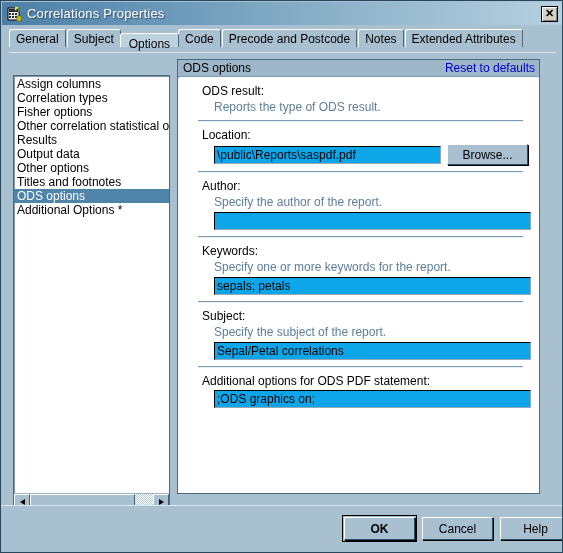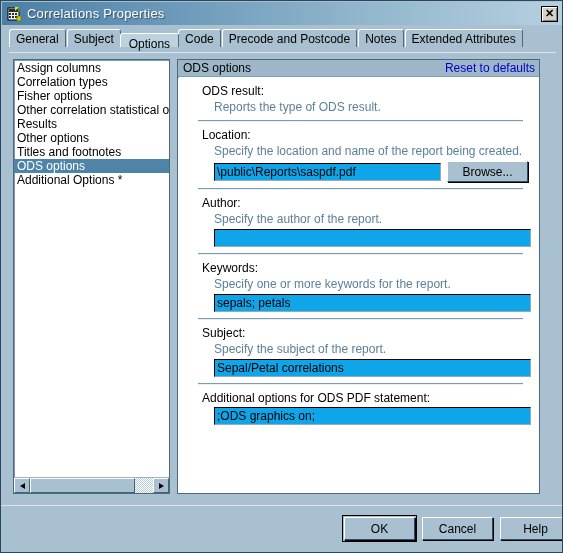--- a/index.html
+++ b/index.html
@@ -111,21 +111,21 @@
     left: 8px; top: 51px;
     width: 547px; height: 455px;
     background: #a8c0d0;
     border-top: 1px solid #dbe6ee;
     box-sizing: border-box;
   }
 
   
   .listpanel {
     position: absolute;
-    left: 12px; top: 58px;
+    left: 12px; top: 74px;
     width: 157px; height: 435px;
     background: #ffffff;
     border: 1px solid #4a6a80;
     box-shadow: inset 1px 1px 0 #7d98aa;
     box-sizing: border-box;
     overflow: hidden;
   }
   .listitems {
     position: absolute;
     left: 0; top: 1px; right: 0;
@@ -360,20 +360,21 @@
     display: flex;
     align-items: center;
     justify-content: center;
     font-size: 12px;
     color: #000;
     cursor: default;
   }
   .dlgbtn.default {
     outline: 1px solid #000;
     outline-offset: 1px;
+    font-weight: bold;
   }
   .btn-ok     { left: 343px; }
   .btn-cancel { left: 421px; }
   .btn-help   { left: 499px; }
 </style>
 </head>
 <body>
 
 <div class="window">
 
@@ -410,20 +411,21 @@
 
   <div class="tabbody"></div>
 
   <div class="listpanel">
     <div class="listitems">
       <div class="listitem">Assign columns</div>
       <div class="listitem">Correlation types</div>
       <div class="listitem">Fisher options</div>
       <div class="listitem">Other correlation statistical op</div>
       <div class="listitem">Results</div>
+      <div class="listitem">Output data</div>
       <div class="listitem">Other options</div>
       <div class="listitem">Titles and footnotes</div>
       <div class="listitem selected">ODS options</div>
       <div class="listitem">Additional Options *</div>
     </div>
     <div class="hscroll">
       <div class="sbtn left">
           <span class="arr"></span>
         </div>
       <div class="strack">
@@ -443,21 +445,20 @@
     </div>
 
     <div class="optbody">
 
       <div class="field-label">ODS result:</div>
       <div class="field-desc">Reports the type of ODS result.</div>
 
       <div class="divider"></div>
 
       <div class="field-label">Location:</div>
-      <div class="field-desc">Specify the location and name of the report being created.</div>
       <div class="field-row">
         <div class="tfield short">\public\Reports\saspdf.pdf</div>
         <div class="browse-btn">Browse...</div>
       </div>
 
       <div class="divider"></div>
 
       <div class="field-label">Author:</div>
       <div class="field-desc">Specify the author of the report.</div>
       <div class="field-row">

